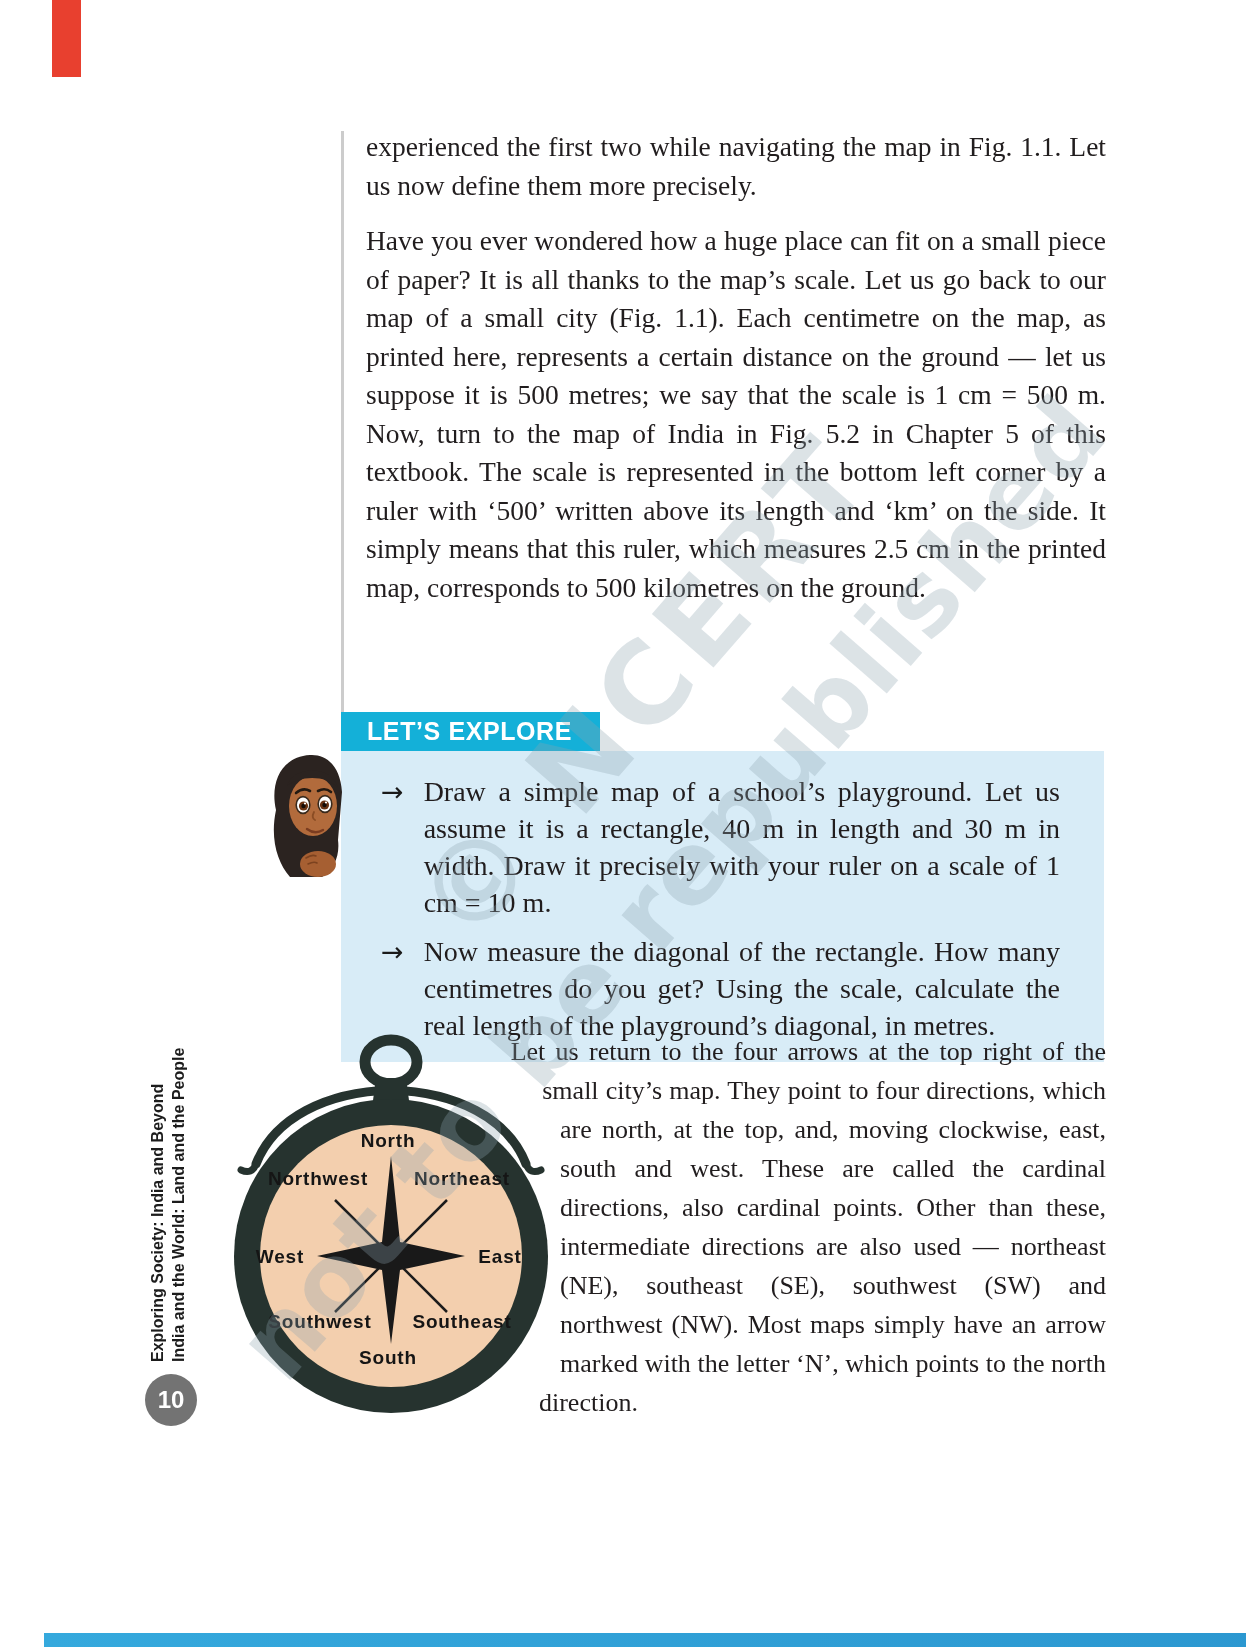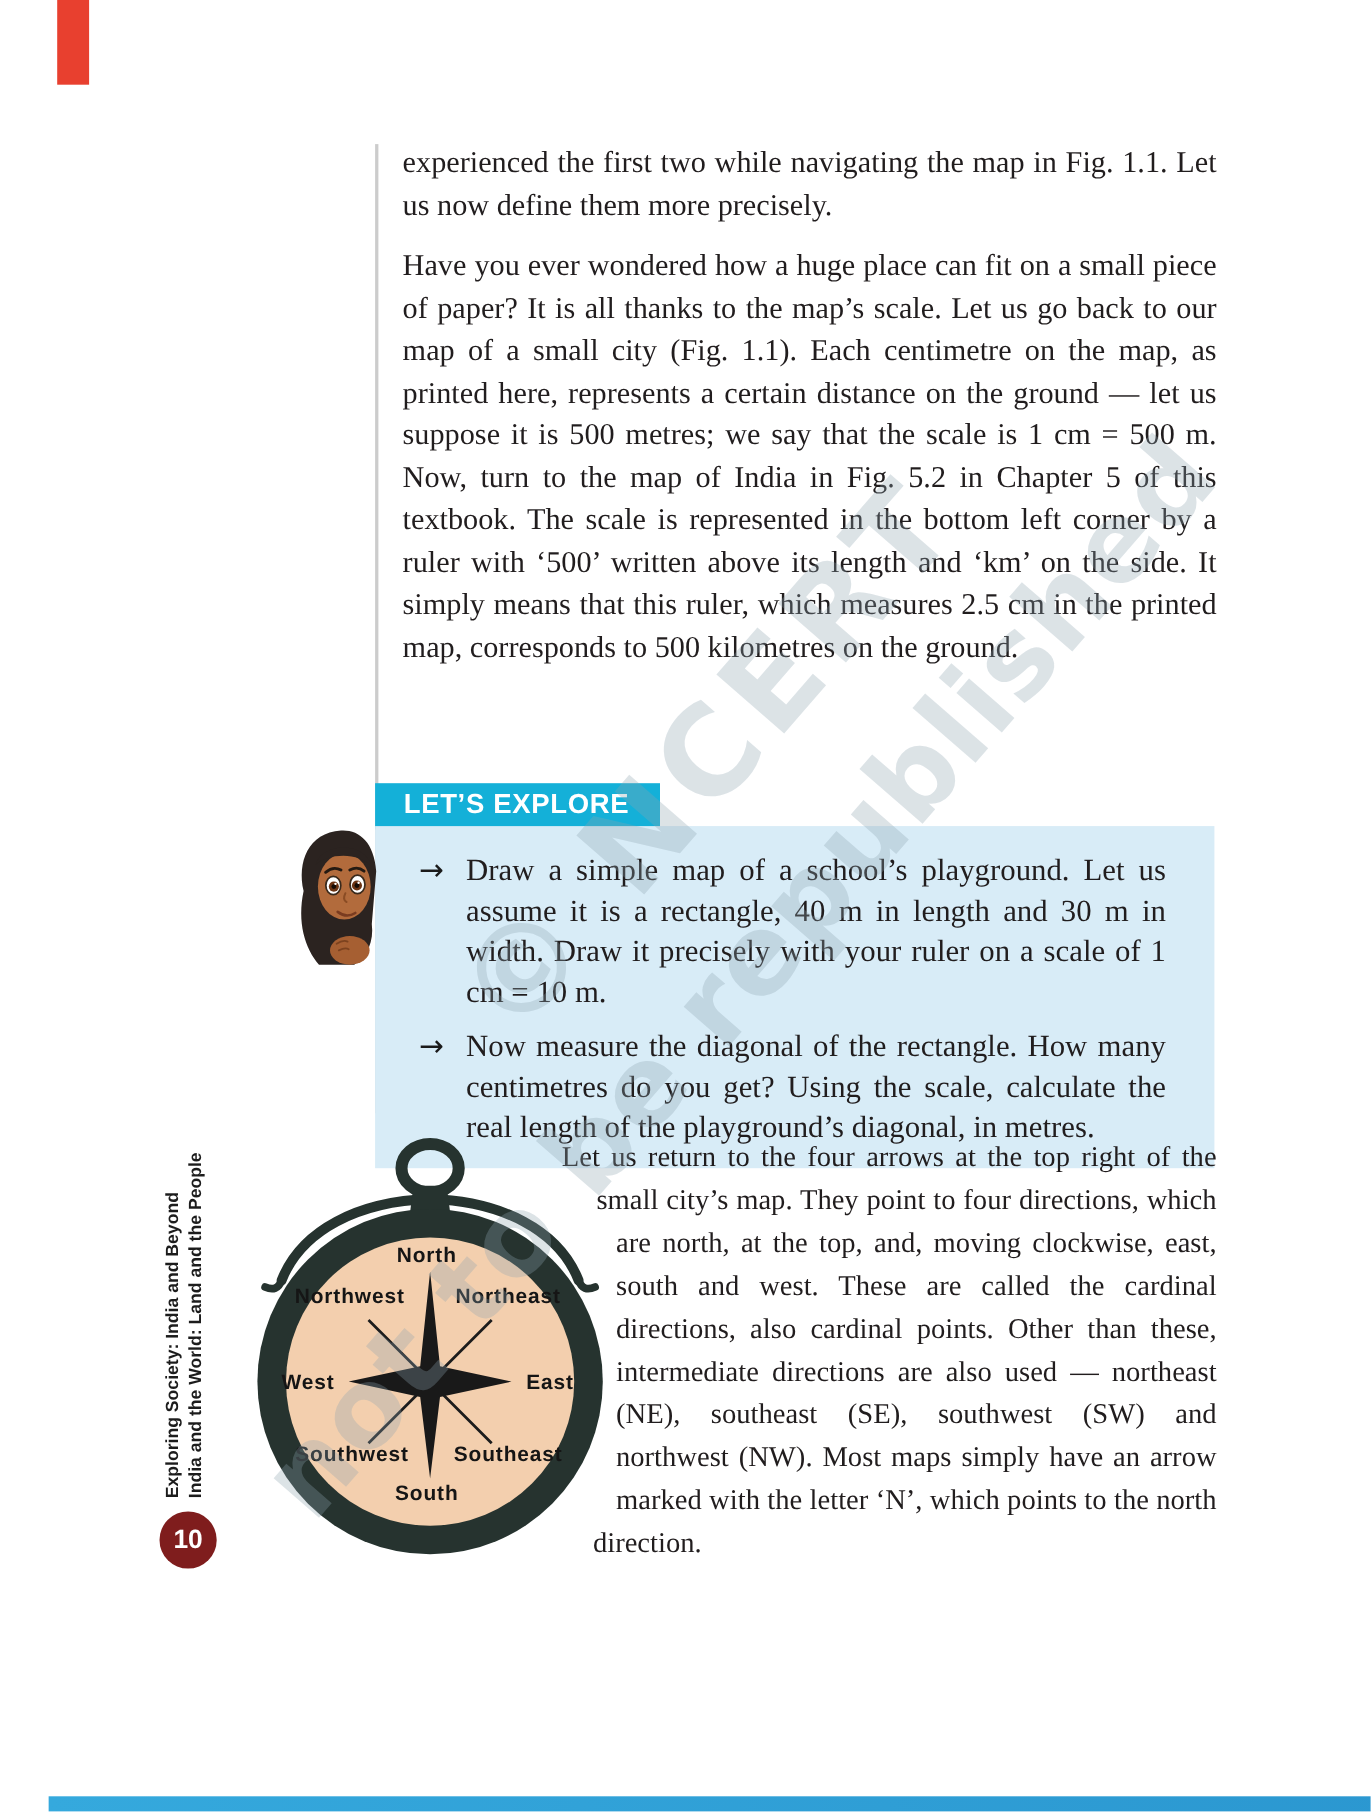--- a/index.html
+++ b/index.html
@@ -33,21 +33,21 @@
   .compass{display:block;width:338px;height:424px;}
   .compass text{font-family:"Liberation Sans","DejaVu Sans",sans-serif;font-weight:700;
                 font-size:19px;letter-spacing:.8px;fill:#151515;text-anchor:middle;}
   .bottom-section p{margin:0;padding-top:16px;font-size:26px;line-height:39px;text-align:justify;}
 
   .sidebar{position:absolute;left:103px;top:1362px;width:430px;z-index:1;
            transform-origin:0 0;transform:rotate(-90deg);
            font-family:"Liberation Sans","DejaVu Sans",sans-serif;font-weight:700;
            font-size:16px;line-height:21px;color:#1c1c1c;white-space:nowrap;}
   .page-circle{position:absolute;left:101px;top:1374px;width:52px;height:52px;border-radius:50%;
-               background:#7f1d1d;color:#ffffff;display:flex;align-items:center;justify-content:center;
+               background:#737373;color:#ffffff;display:flex;align-items:center;justify-content:center;
                font-family:"Liberation Sans","DejaVu Sans",sans-serif;font-weight:700;font-size:24px;z-index:1;}
 
   .watermark{position:absolute;inset:0;z-index:4;pointer-events:none;}
   .wm{position:absolute;color:#8ea4b0;opacity:.30;white-space:nowrap;
       font-family:"DejaVu Sans",sans-serif;font-weight:600;
       transform:translate(-50%,-50%) rotate(-49deg);}
   .wm1{left:600px;top:688px;font-size:112px;letter-spacing:9px;}
   .wm2{left:628px;top:888px;font-size:100px;letter-spacing:2px;}
 </style>
 </head>

